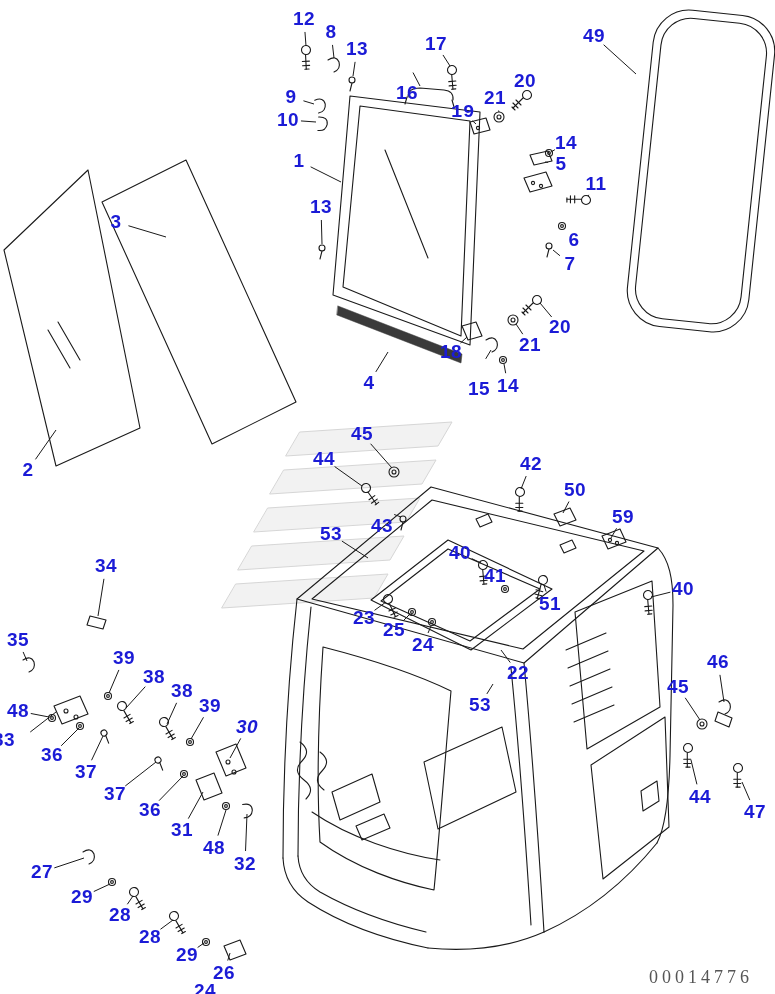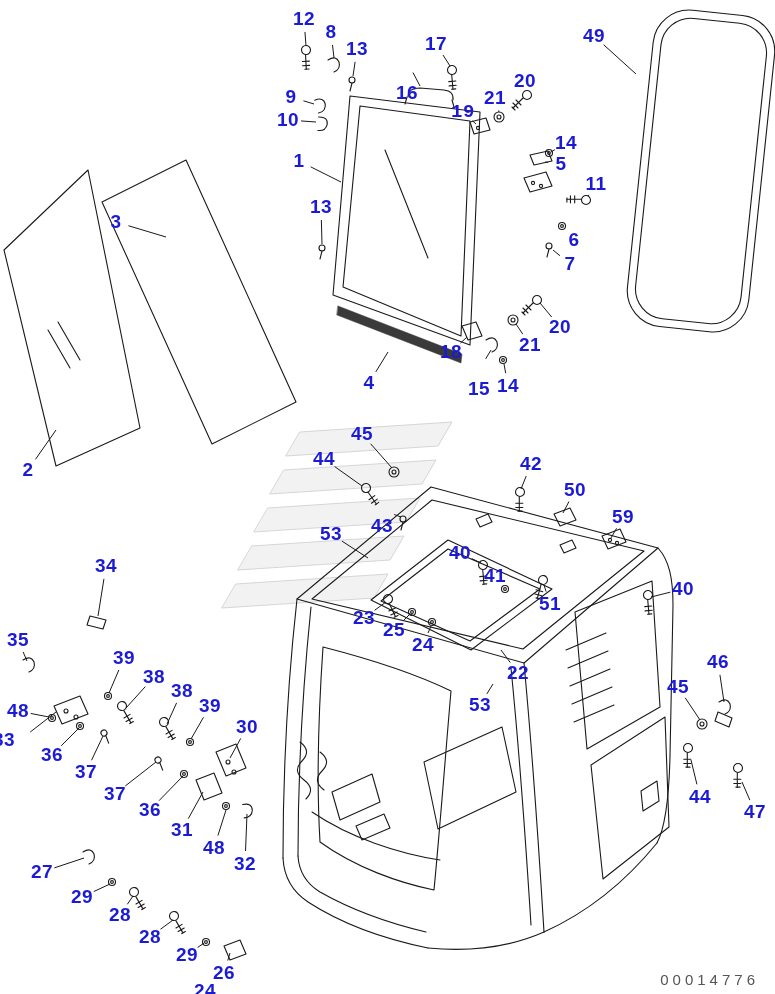--- a/index.html
+++ b/index.html
@@ -6,22 +6,22 @@
   body{width:775px;height:994px;overflow:hidden;background:var(--background,#fff)}
   .page{position:relative;width:775px;height:994px;font-family:"Liberation Sans",sans-serif}
   svg.diagram{position:absolute;left:0;top:0}
   .art *{fill:none;stroke:var(--line-color,#1a1a1a);stroke-width:1.1;stroke-linejoin:round;stroke-linecap:round}
   .art .solid{fill:#3a3a3a;stroke:#3a3a3a;stroke-width:.5}
   .art .wm{fill:var(--watermark-fill,#f2f2f2);stroke:var(--watermark-stroke,#d6d6d6);stroke-width:1}
   .leaders line{stroke:var(--leader-color,#1a1a1a);stroke-width:1}
   #callout-layer{position:absolute;left:0;top:0;width:100%;height:100%}
   .callout{position:absolute;transform:translate(-50%,-50%);font-weight:bold;font-size:19px;
            color:var(--callout-color,#1b1bd6);white-space:nowrap;letter-spacing:.5px}
-  .drawing-number{position:absolute;right:16px;bottom:6px;font-family:Liberation Sans, sans-serif;
-           font-size:15px;letter-spacing:4px;color:var(--drawing-number-color,#555)}
+  .drawing-number{position:absolute;right:22px;bottom:6px;font-family:Liberation Serif, serif;
+           font-size:18px;letter-spacing:4px;color:var(--drawing-number-color,#555)}
 </style>
 </head>
 <body>
 
 <div class="page">
 
   <svg class="diagram" width="775" height="994" viewBox="0 0 775 994">
     <defs>
       <g id="d-washer">
           <circle r="5"></circle>
@@ -320,21 +320,21 @@
       <div class="callout" style="left: 18px; top: 640px;">35</div>
       <div class="callout" style="left: 124px; top: 658px;">39</div>
       <div class="callout" style="left: 154px; top: 677px;">38</div>
       <div class="callout" style="left: 518px; top: 673px;">22</div>
       <div class="callout" style="left: 182px; top: 691px;">38</div>
       <div class="callout" style="left: 210px; top: 706px;">39</div>
       <div class="callout" style="left: 718px; top: 662px;">46</div>
       <div class="callout" style="left: 18px; top: 711px;">48</div>
       <div class="callout" style="left: 678px; top: 687px;">45</div>
       <div class="callout" style="left: 4px; top: 740px;">33</div>
-      <div class="callout" style="left: 247px; top: 727px;">30</div>
+      <div class="callout" style="left: 247px; top: 727px; font-style: italic;">30</div>
       <div class="callout" style="left: 480px; top: 705px;">53</div>
       <div class="callout" style="left: 52px; top: 755px;">36</div>
       <div class="callout" style="left: 86px; top: 772px;">37</div>
       <div class="callout" style="left: 115px; top: 794px;">37</div>
       <div class="callout" style="left: 700px; top: 797px;">44</div>
       <div class="callout" style="left: 150px; top: 810px;">36</div>
       <div class="callout" style="left: 182px; top: 830px;">31</div>
       <div class="callout" style="left: 755px; top: 812px;">47</div>
       <div class="callout" style="left: 214px; top: 848px;">48</div>
       <div class="callout" style="left: 245px; top: 864px;">32</div>

